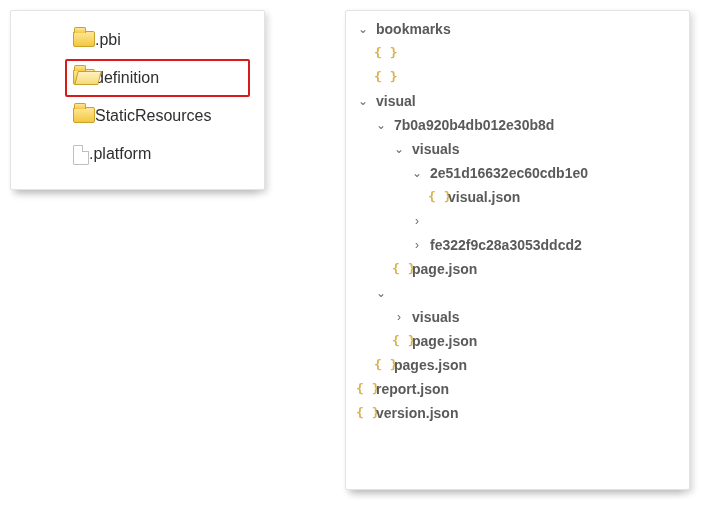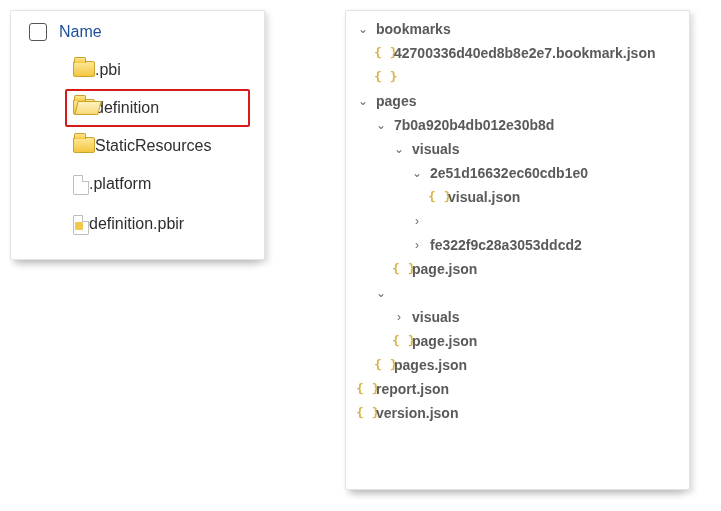--- a/index.html
+++ b/index.html
@@ -159,64 +159,55 @@
   .ind2 { padding-left: 42px; }
   .ind3 { padding-left: 60px; }
   .ind4 { padding-left: 78px; }
 </style>
 </head>
 <body>
 
 <div class="stage">
 
   <div class="panel panel-left">
-    <div class="header-row">
-      <span class="checkbox"></span>
-      <span class="col-name">Name</span>
-    </div>
     <div id="file-rows">
         <div class="file-row">
           <span class="icon icon-folder"></span>
           <span class="label">.pbi</span>
         </div>
         <div class="file-row highlight">
           <span class="icon icon-folder-open"></span>
           <span class="label">definition</span>
         </div>
         <div class="file-row">
           <span class="icon icon-folder"></span>
           <span class="label">StaticResources</span>
         </div>
         <div class="file-row">
           <span class="icon icon-page"></span>
           <span class="label">.platform</span>
         </div>
-        <div class="file-row">
-          <span class="icon icon-page icon-pbir"></span>
-          <span class="label">definition.pbir</span>
-        </div>
       </div>
   </div>
 
   <div class="panel panel-right">
     <div id="tree-rows">
         <div class="tree-row ind0">
           <span class="caret">⌄</span>
           <span class="name">bookmarks</span>
         </div>
         <div class="tree-row ind1">
           <span class="braces">{ }</span>
-          <span class="name">42700336d40ed8b8e2e7.bookmark.json</span>
-        </div>
-        <div class="tree-row ind1">
-          <span class="braces">{ }</span>
-        </div>
-        <div class="tree-row ind0">
-          <span class="caret">⌄</span>
-          <span class="name">pages</span>
+        </div>
+        <div class="tree-row ind1">
+          <span class="braces">{ }</span>
+        </div>
+        <div class="tree-row ind0">
+          <span class="caret">⌄</span>
+          <span class="name">visual</span>
         </div>
         <div class="tree-row ind1">
           <span class="caret">⌄</span>
           <span class="name">7b0a920b4db012e30b8d</span>
         </div>
         <div class="tree-row ind2">
           <span class="caret">⌄</span>
           <span class="name">visuals</span>
         </div>
         <div class="tree-row ind3">

